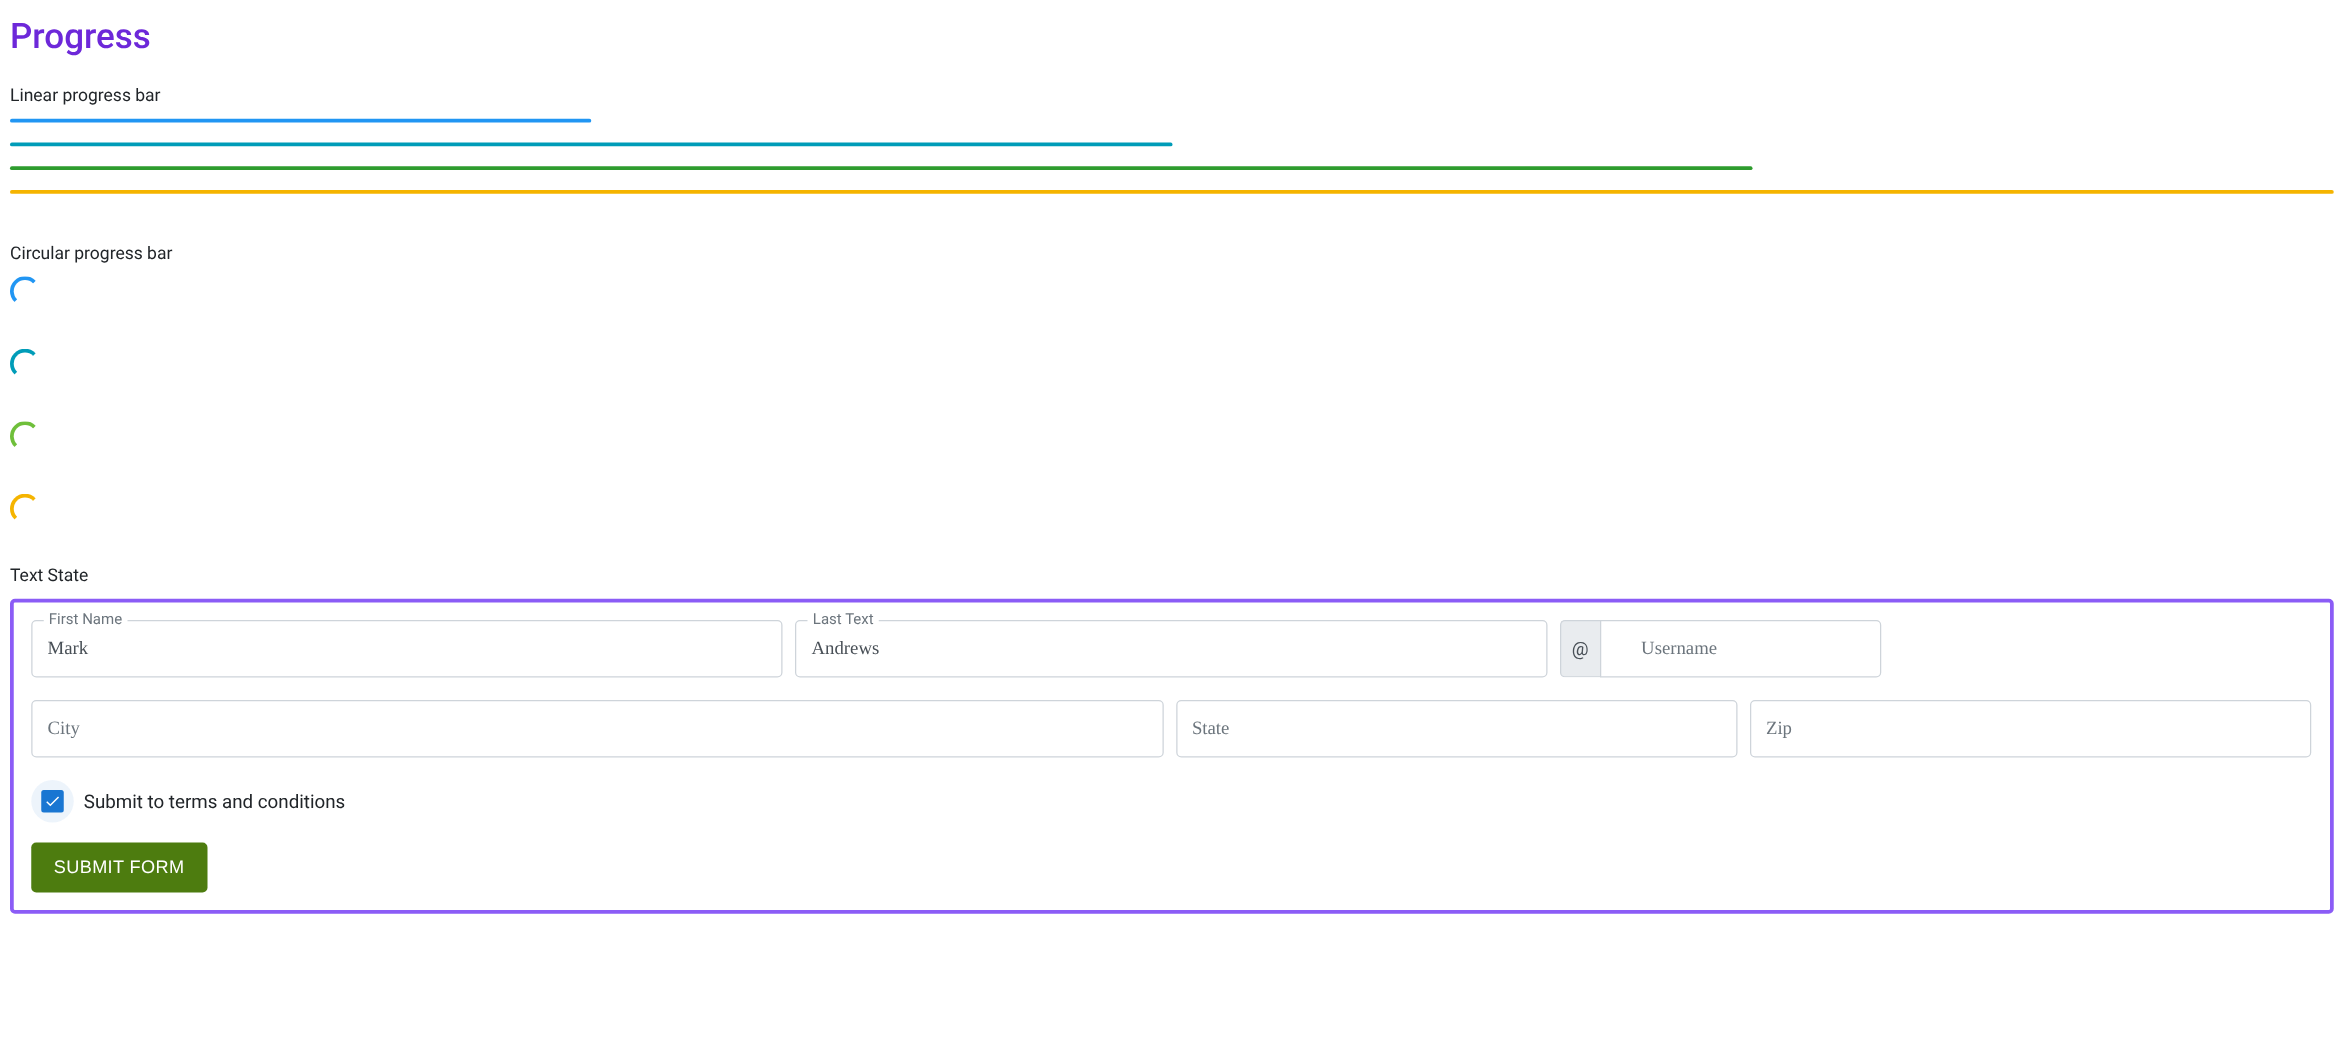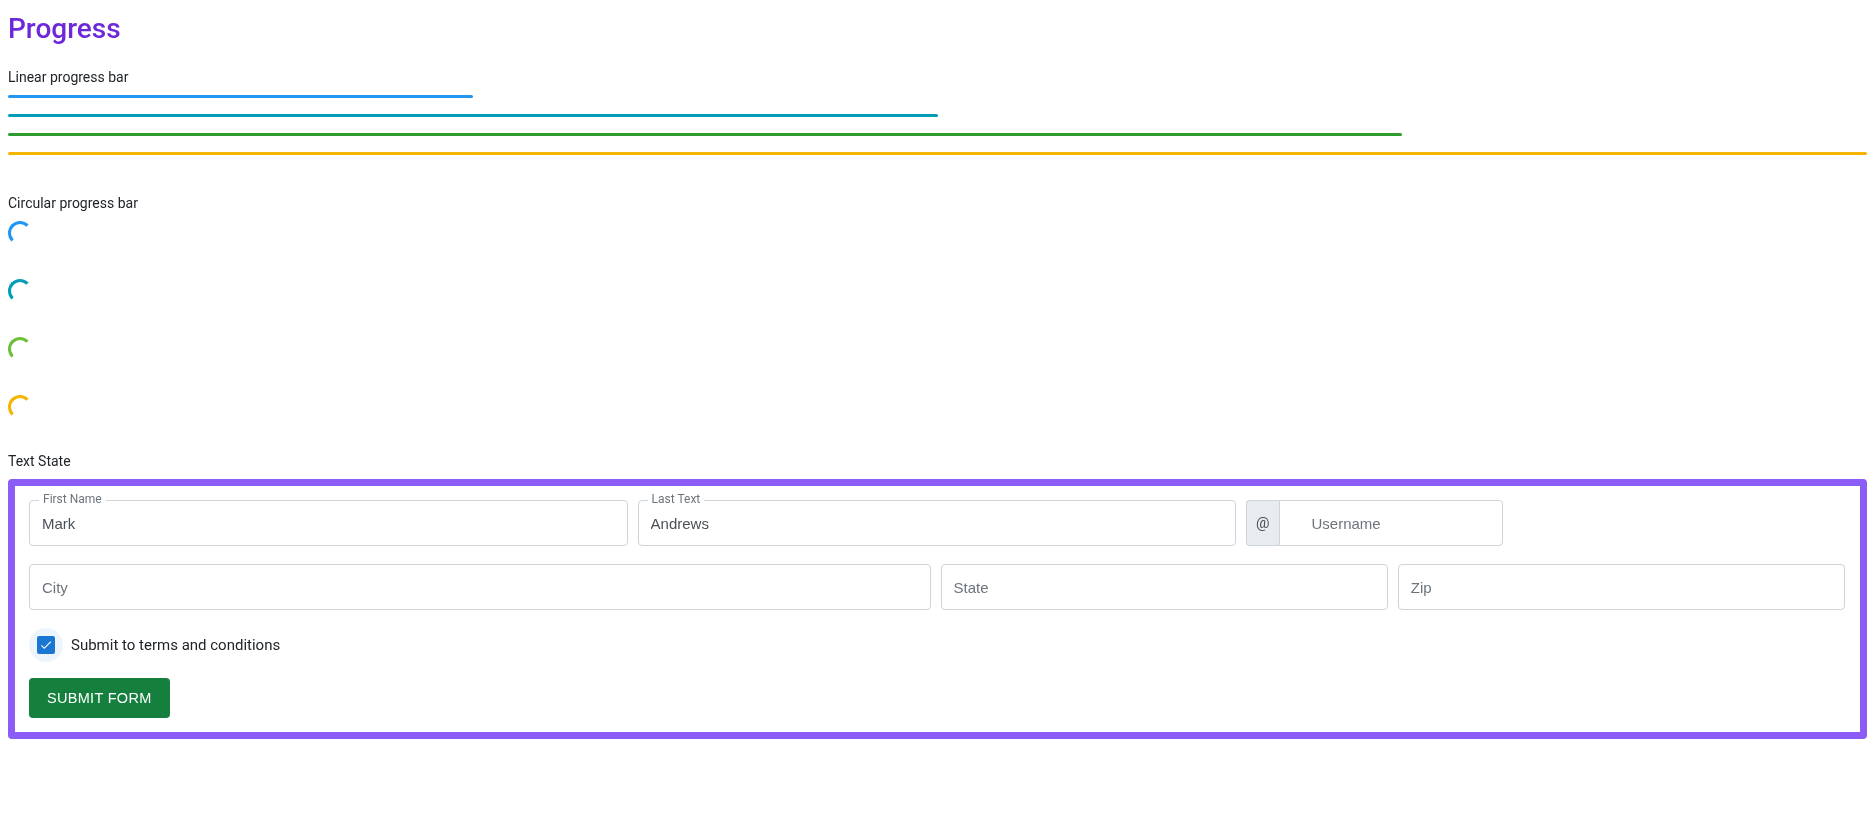--- a/index.html
+++ b/index.html
@@ -38,21 +38,21 @@
     width: 24px;
     height: 24px;
     border: 3px solid transparent;
     border-radius: 50%;
     animation: spin 1.4s linear infinite;
   }
   @keyframes spin { to { transform: rotate(360deg); } }
 
   .form-section-label { font-size: 14px; margin-bottom: 10px; margin-top: 10px; }
   .form-card {
-    border: 7px solid #8b5cf6;
+    border: 3px solid #8b5cf6;
     border-radius: 4px;
     padding: 14px;
   }
   .row { display: flex; gap: 10px; margin-bottom: 18px; flex-wrap: wrap; }
   .col { flex: 1; min-width: 0; }
 
   .input-wrap { position: relative; width: 100%; }
   .floating-label {
     position: absolute;
     top: -8px;
@@ -65,20 +65,21 @@
   }
   .text-input {
     width: 100%;
     height: 46px;
     border: 1px solid #ced4da;
     border-radius: 4px;
     padding: 0 12px;
     font-size: 15px;
     color: #495057;
     outline: none;
+    font-family: Liberation Serif, serif;
   }
   .text-input::placeholder { color: #6c757d; }
 
   .input-group { display: flex; width: 100%; }
   .input-prepend {
     display: flex;
     align-items: center;
     justify-content: center;
     width: 38px;
     background: #e9ecef;
@@ -102,21 +103,21 @@
     width: 18px; height: 18px;
     background: #1976d2;
     border-radius: 2px;
     display: flex; align-items: center; justify-content: center;
     cursor: pointer;
   }
   .checkbox svg { width: 14px; height: 14px; }
   .check-label { font-size: 15px; color: #212529; }
 
   .submit-btn {
-    background: #15803d;
+    background: #4d7c0f;
     color: #fff;
     border: none;
     border-radius: 4px;
     height: 40px;
     padding: 0 18px;
     font-size: 14.5px;
     font-weight: 500;
     letter-spacing: 0.3px;
     cursor: pointer;
     text-transform: uppercase;

